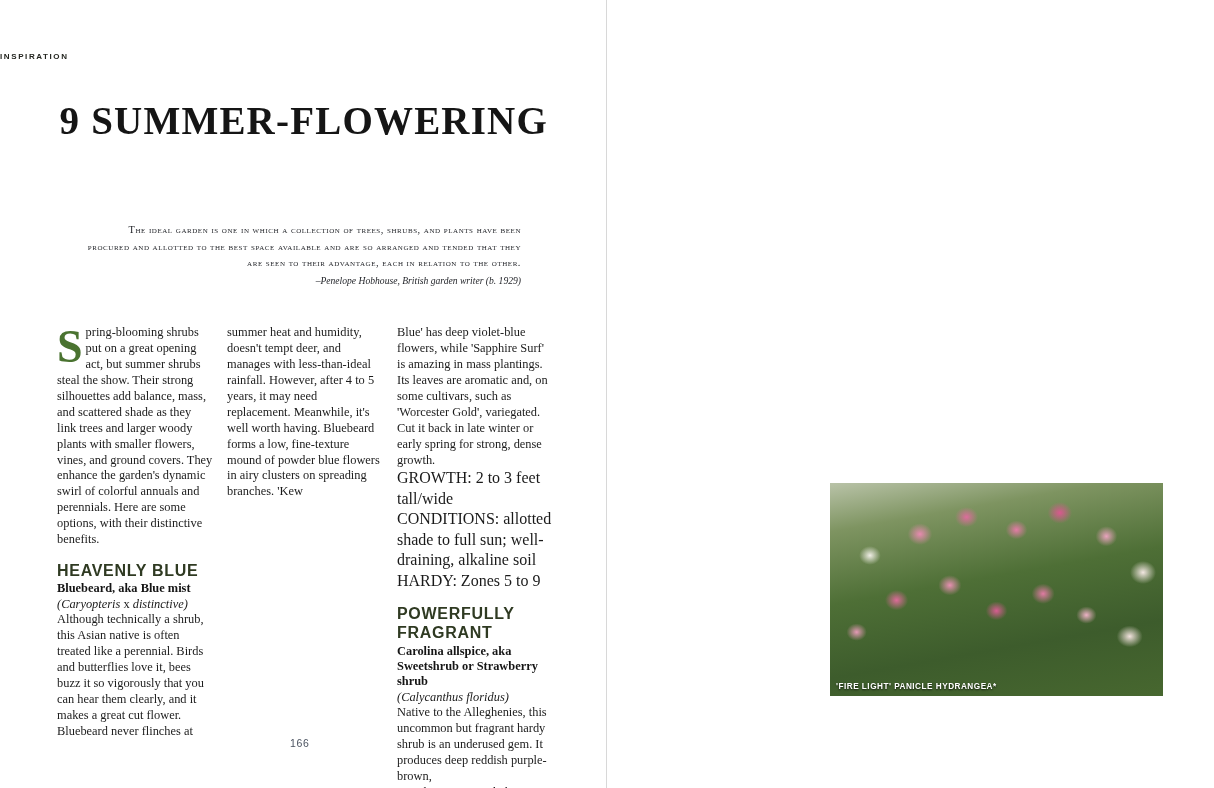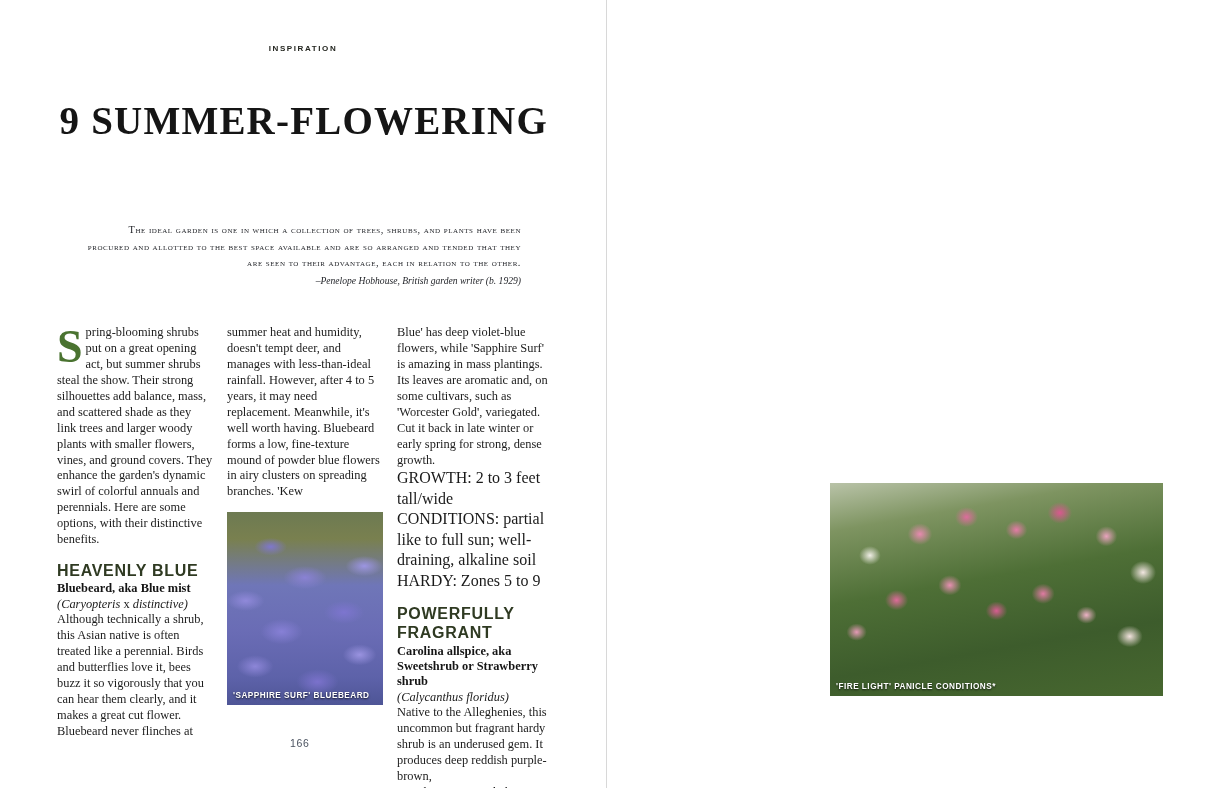--- a/index.html
+++ b/index.html
@@ -32,22 +32,21 @@
     top: 0;
     width: 1px;
     height: 788px;
     background: #d8d8d8;
   }
 
   
   .running-head {
     position: absolute;
     left: 0; right: 0;
-    top: 44px;
-    text-align: center;
+    top: 52px;
     font-family: "Liberation Sans", sans-serif;
     font-size: 8px;
     font-weight: 700;
     letter-spacing: 1.6px;
     color: #23251f;
   }
   .title-block {
     position: absolute;
     left: 58px;
     right: 58px;
@@ -255,45 +254,42 @@
         <h3 class="sec-head">HEAVENLY BLUE</h3>
         <div class="common-name">Bluebeard, aka Blue mist</div>
         <div class="latin-name">
           (<span>Caryopteris</span><span class="roman"> x </span><span>distinctive</span>)
         </div>
         <p class="body">Although technically a shrub, this Asian native is often treated like a perennial. Birds and butterflies love it, bees buzz it so vigorously that you can hear them clearly, and it makes a great cut flower. Bluebeard never flinches at</p>
       </div>
 
       <div class="col">
         <p class="body">summer heat and humidity, doesn't tempt deer, and manages with less-than-ideal rainfall. However, after 4 to 5 years, it may need replacement. Meanwhile, it's well worth having. Bluebeard forms a low, fine-texture mound of powder blue flowers in airy clusters on spreading branches. 'Kew</p>
-        <div class="photo" id="photo-bluebeard">
-          <div class="photo-caption">'SAPPHIRE SURF' BLUEBEARD</div>
-        </div>
       </div>
 
       <div class="col">
         <p class="body">Blue' has deep violet-blue flowers, while 'Sapphire Surf' is amazing in mass plantings. Its leaves are aromatic and, on some cultivars, such as 'Worcester Gold', variegated. Cut it back in late winter or early spring for strong, dense growth.</p>
         <div class="spec">GROWTH: 2 to 3 feet tall/wide</div>
-        <div class="spec">CONDITIONS: partial like to full sun; well-draining, alkaline soil</div>
+        <div class="spec">CONDITIONS: allotted shade to full sun; well-draining, alkaline soil</div>
         <div class="spec">HARDY: Zones 5 to 9</div>
         <div class="gap"></div>
         <h3 class="sec-head">POWERFULLY FRAGRANT</h3>
         <div class="common-name">Carolina allspice, aka Sweetshrub or Strawberry shrub</div>
         <div class="latin-name">(Calycanthus floridus)</div>
         <p class="body">Native to the Alleghenies, this uncommon but fragrant hardy shrub is an underused gem. It produces deep reddish purple-brown, strawberry/pineapple/banana–scented flowers up to 2 inches across in summer.</p>
       </div>
 
     </div>
 
     <div class="folio" id="folio-left">166</div>
   </div>
 
   <div class="spine"></div>
 
   <div class="page" id="page-right">
 
     <div class="photo" id="photo-hydrangea" style="position:absolute; left:223px; top:471px;">
-      <div class="photo-caption">'FIRE LIGHT' PANICLE CONDITIONS*</div>
+      <div class="photo-caption">'FIRE LIGHT' PANICLE HYDRANGEA*</div>
     </div>
 
   </div>
 
 </div>
 
 </body></html>

